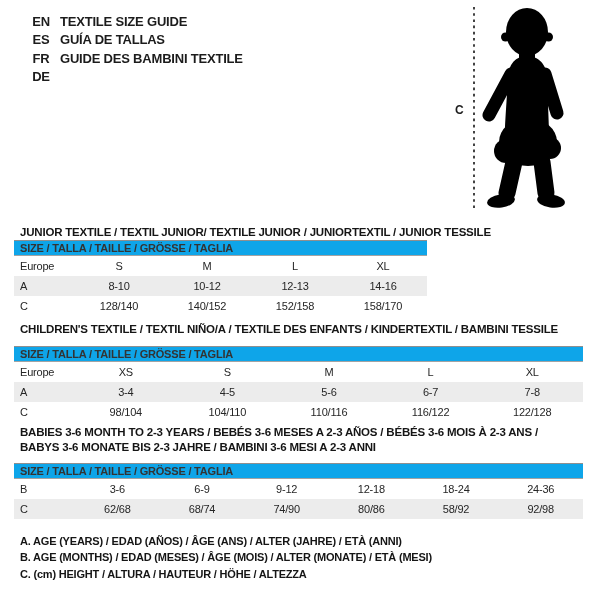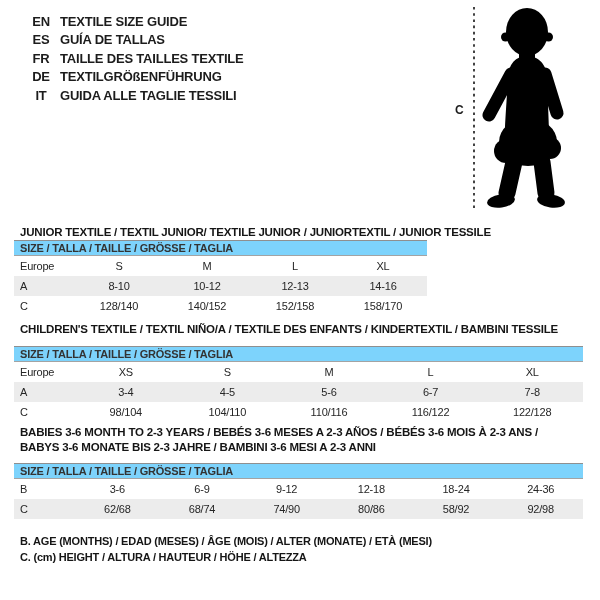--- a/index.html
+++ b/index.html
@@ -12,21 +12,21 @@
   .lang-row{display:flex;font-size:13px;font-weight:700;line-height:18.4px;white-space:nowrap;}
   .lang-code{width:38px;flex:0 0 38px;text-align:center;}
   
   .figure-svg{position:absolute;left:450px;top:4px;}
   .c-label{position:absolute;left:455px;top:103px;font-size:12px;font-weight:700;}
   
   .tbl-title{position:absolute;left:20px;font-size:11.5px;font-weight:700;line-height:15px;color:#151515;white-space:nowrap;}
   
   .tbl{position:absolute;left:14px;}
   .band{
-    box-sizing:border-box;height:16px;background:#7dd3fc;
+    box-sizing:border-box;height:16px;background:#0ea5e9;
     border-top:1px solid #8f8f8f;border-bottom:1px solid #a3a3a3;
     display:flex;align-items:center;padding-left:6px;
     font-size:11px;font-weight:700;color:#333;white-space:nowrap;
   }
   .trow{display:flex;height:20px;align-items:center;font-size:11px;color:#262626;}
   .trow.shaded{background:#ececec;}
   .cell{white-space:nowrap;}
   .cell.lab{flex:0 0 55px;width:55px;padding-left:6px;text-align:left;}
   .cell.val{flex:1 1 0;text-align:center;}
   
@@ -42,29 +42,24 @@
     <div class="lang-row">
       <span class="lang-code">EN</span>
       <span class="lang-label">TEXTILE SIZE GUIDE</span>
     </div>
     <div class="lang-row">
       <span class="lang-code">ES</span>
       <span class="lang-label">GUÍA DE TALLAS</span>
     </div>
     <div class="lang-row">
       <span class="lang-code">FR</span>
-      <span class="lang-label">TAILLE DES TAILLES TEXTILE</span>
+      <span class="lang-label">GUIDE DES BAMBINI TEXTILE</span>
     </div>
     <div class="lang-row">
       <span class="lang-code">DE</span>
-      <span class="lang-label">TEXTILGRÖßENFÜHRUNG</span>
-    </div>
-    <div class="lang-row">
-      <span class="lang-code">IT</span>
-      <span class="lang-label">GUIDA ALLE TAGLIE TESSILI</span>
     </div>
   </div>
 
   <svg class="figure-svg" width="130" height="206" viewBox="0 0 130 206" aria-hidden="true">
     <line x1="24" y1="3" x2="24" y2="204" stroke="#141414" stroke-width="1.6" stroke-dasharray="2.6 3.6"></line>
     <g fill="#000">
       <circle cx="55.5" cy="33" r="4.5"></circle>
       <circle cx="98.5" cy="33" r="4.5"></circle>
       <ellipse cx="77" cy="28" rx="21" ry="24"></ellipse>
       <rect x="69" y="44" width="16" height="12"></rect>
@@ -157,17 +152,18 @@
         <div class="cell val">62/68</div>
         <div class="cell val">68/74</div>
         <div class="cell val">74/90</div>
         <div class="cell val">80/86</div>
         <div class="cell val">58/92</div>
         <div class="cell val">92/98</div>
       </div>
     </div>
 
   <div class="notes">
+    <div class="note-line">A. AGE (YEARS) / EDAD (AÑOS) / ÂGE (ANS) / ALTER (JAHRE) / ETÀ (ANNI)</div>
     <div class="note-line">B. AGE (MONTHS) / EDAD (MESES) / ÂGE (MOIS) / ALTER (MONATE) / ETÀ (MESI)</div>
     <div class="note-line">C. (cm) HEIGHT / ALTURA / HAUTEUR / HÖHE / ALTEZZA</div>
   </div>
 
 </div>
 
 </body></html>

